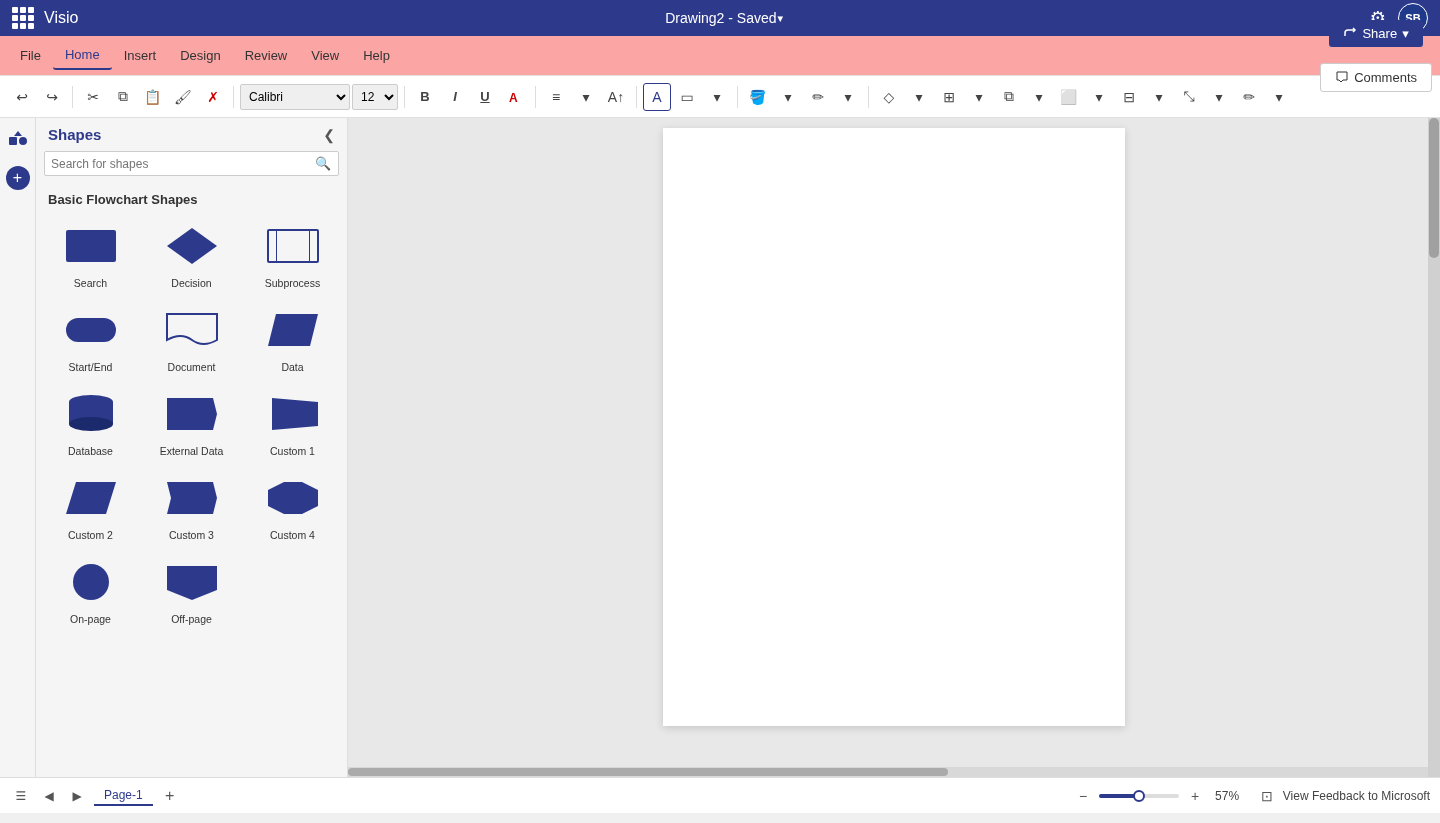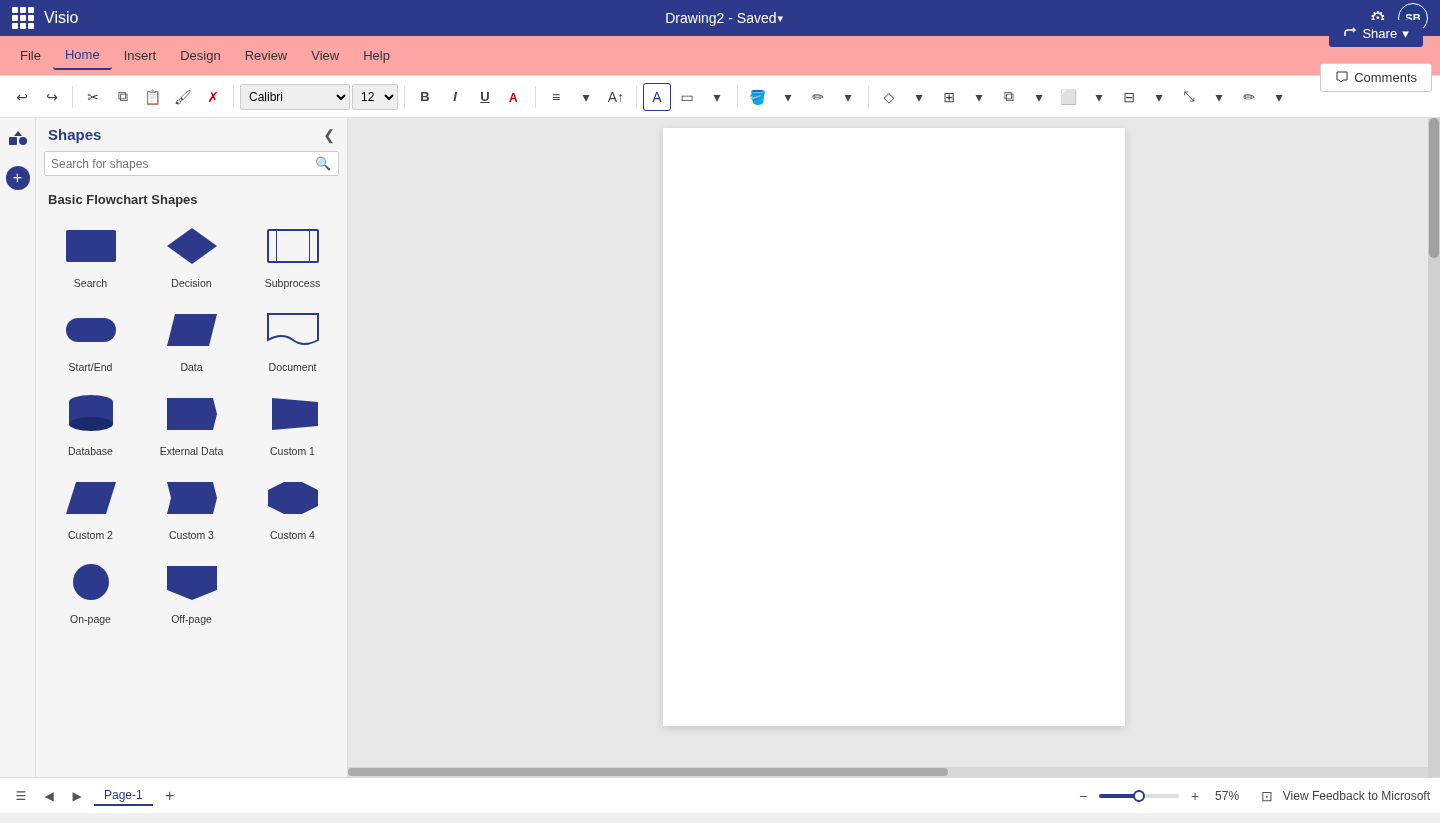--- a/index.html
+++ b/index.html
@@ -316,33 +316,33 @@
             <svg width="58" height="44" viewBox="0 0 58 44">
                 <rect x="4" y="10" width="50" height="24" rx="12" fill="#2d3a8c"></rect>
               </svg>
           </div>
           <span class="shape-label">Start/End</span>
         </div>
 
         <div class="shape-item">
           <div class="shape-icon">
             <svg width="58" height="44" viewBox="0 0 58 44">
+                <path d="M4 6 H54 V32 Q40 40 29 32 Q18 24 4 32 Z" fill="none" stroke="#2d3a8c" stroke-width="2"></path>
+              </svg>
+          </div>
+          <span class="shape-label">Document</span>
+        </div>
+
+        <div class="shape-item">
+          <div class="shape-icon">
+            <svg width="58" height="44" viewBox="0 0 58 44">
                 <polygon points="12,6 54,6 46,38 4,38" fill="#2d3a8c"></polygon>
               </svg>
           </div>
           <span class="shape-label">Data</span>
-        </div>
-
-        <div class="shape-item">
-          <div class="shape-icon">
-            <svg width="58" height="44" viewBox="0 0 58 44">
-                <path d="M4 6 H54 V32 Q40 40 29 32 Q18 24 4 32 Z" fill="none" stroke="#2d3a8c" stroke-width="2"></path>
-              </svg>
-          </div>
-          <span class="shape-label">Document</span>
         </div>
 
         <div class="shape-item">
           <div class="shape-icon">
             <svg width="58" height="44" viewBox="0 0 58 44">
               <ellipse cx="29" cy="10" rx="22" ry="7" fill="#2d3a8c"></ellipse>
               <rect x="7" y="10" width="44" height="22" fill="#2d3a8c"></rect>
               <ellipse cx="29" cy="32" rx="22" ry="7" fill="#1a2a6c"></ellipse>
             </svg>
           </div>

